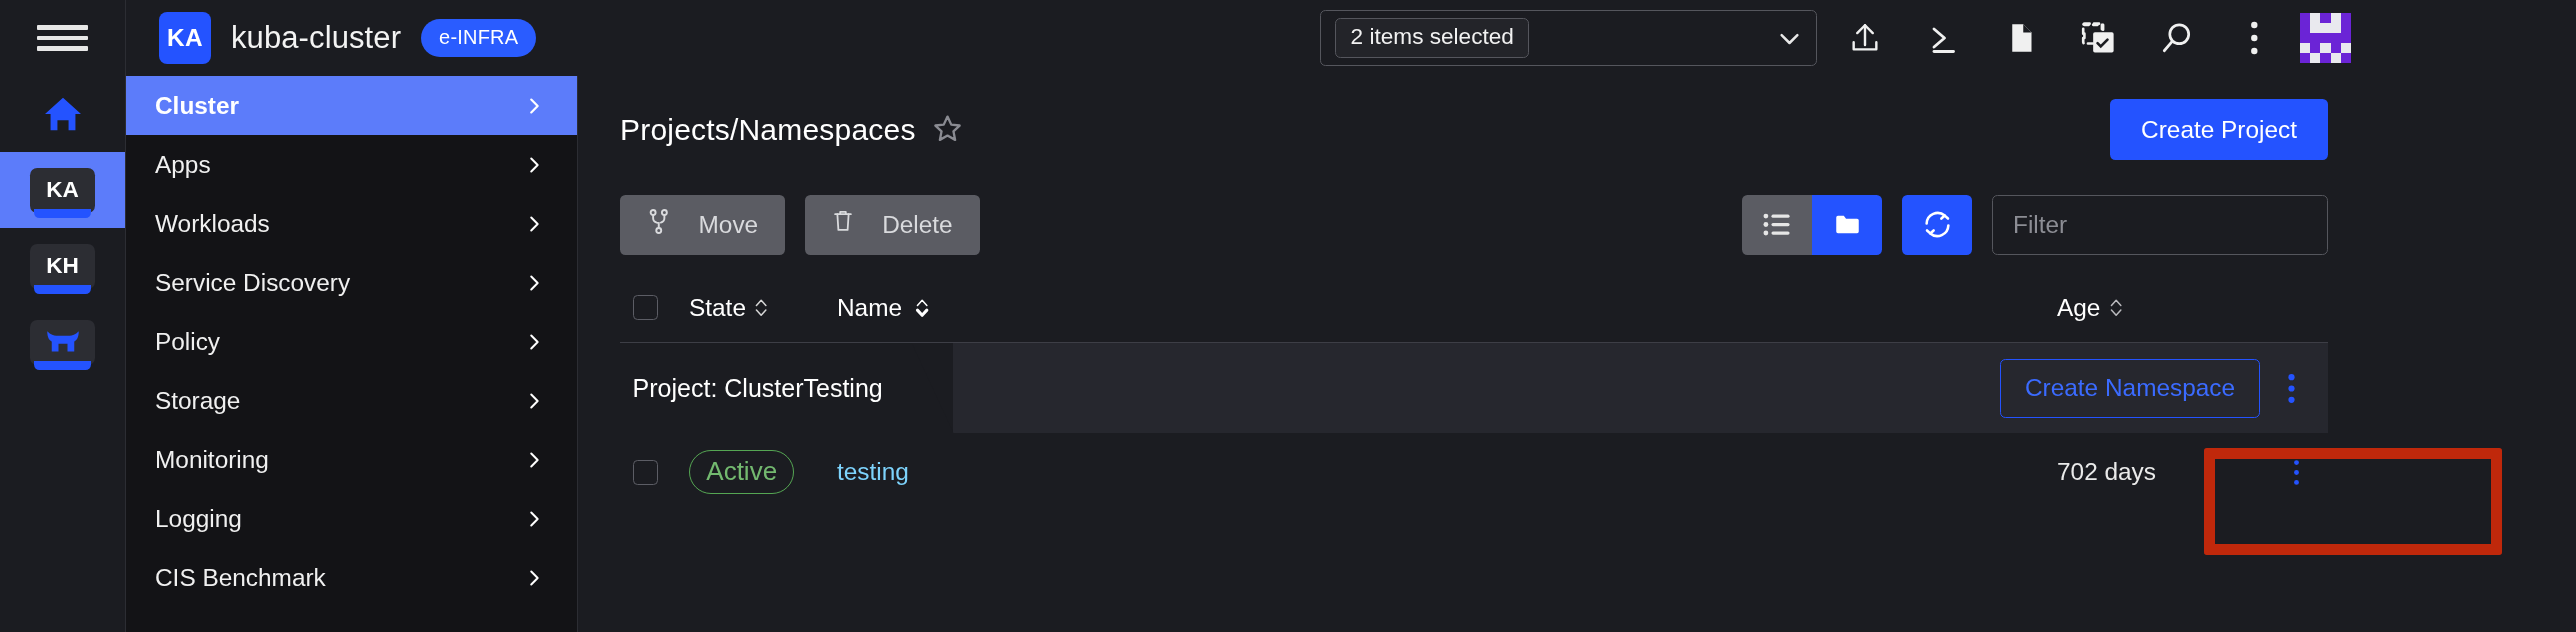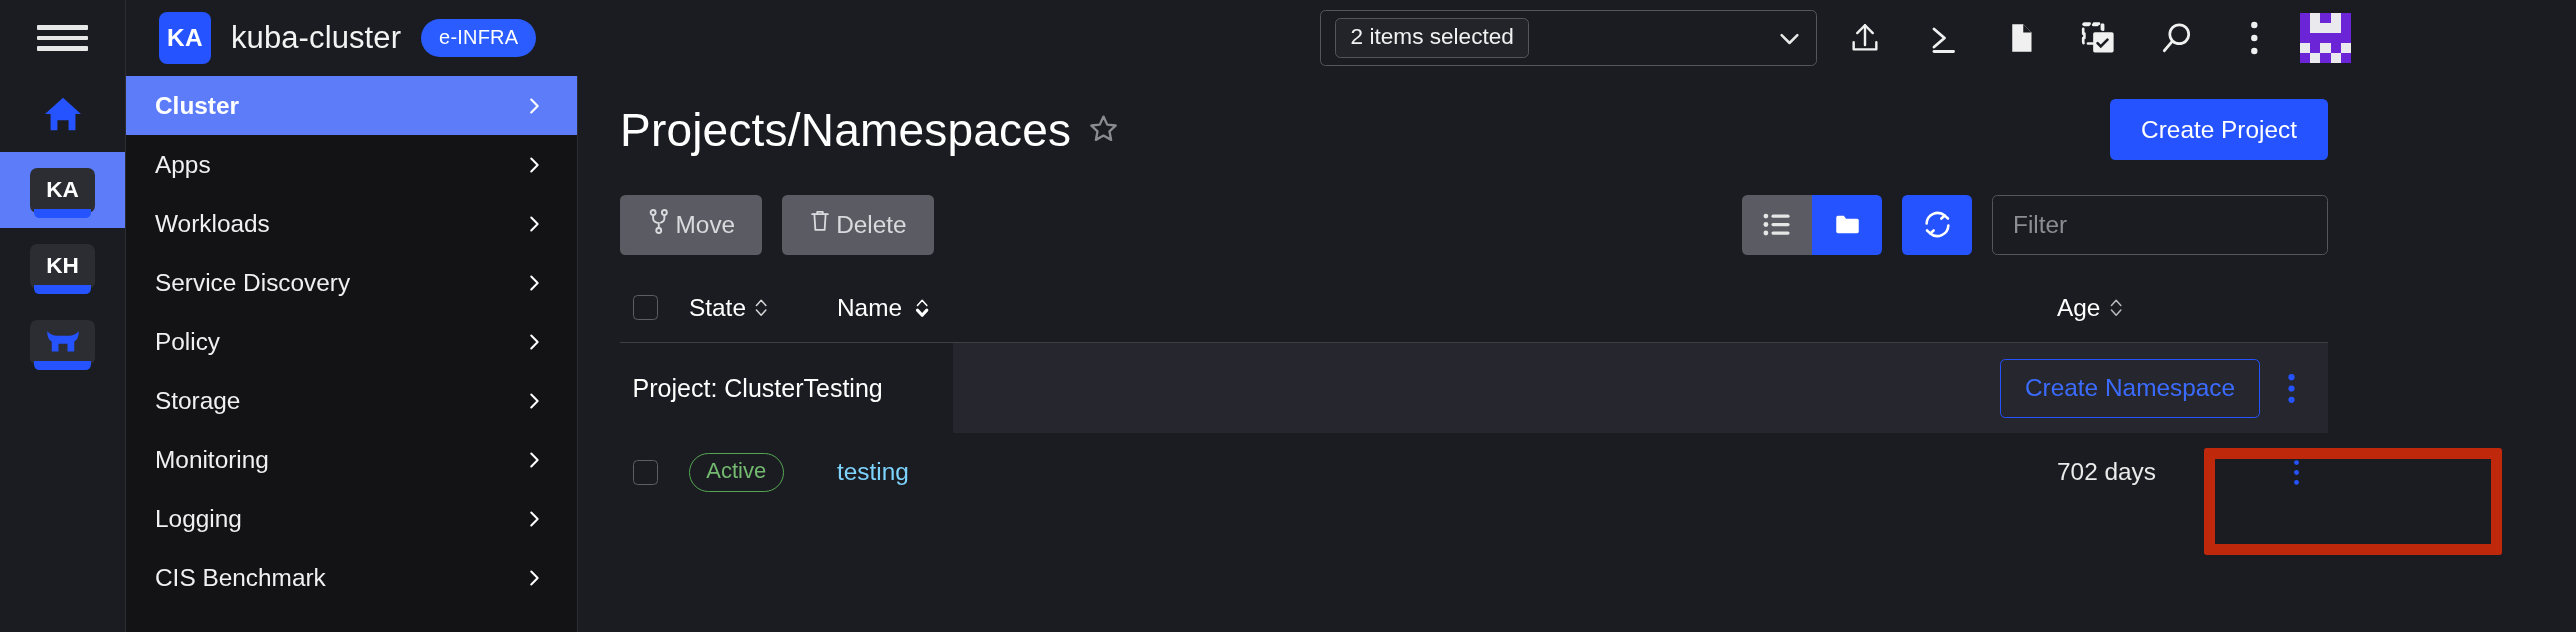--- a/index.html
+++ b/index.html
@@ -89,32 +89,32 @@
     height: 59px; display: flex; align-items: center; padding: 0 32px 0 29px;
     font-size: 24.4px; color: #f0f0f0;
   }
   .nav-item.active { background: #5c7cfa; color: #fff; font-weight: 700; }
   .nav-item .chev { margin-left: auto; }
 
   
   .main { flex: 1; background: #1b1c21; padding: 0 40px 0 42px; min-width: 0; position: relative; }
 
   .page-head { display: flex; align-items: center; height: 107px; }
-  .page-title { font-size: 46px; color: #fff; letter-spacing: 0.2px; }
+  .page-title { font-size: 30px; color: #fff; letter-spacing: 0.2px; }
   .star { margin-left: 16.3px; }
   .create-project-btn {
     margin-left: auto; background: #2453ff; color: #fff; border: none; border-radius: 5.4px;
     font-size: 24.4px; padding: 16.3px 31px; font-family: inherit; cursor: pointer;
   }
 
   .actions-row { display: flex; align-items: center; height: 83px; }
   .btn-grey {
     background: #5b5c63; color: #d9dadd; border: none; border-radius: 5.4px;
     height: 60px; padding: 0 27px; font-size: 24.4px; display: inline-flex; align-items: center;
-    gap: 5px; margin-right: 20px; font-family: inherit; cursor: pointer;
+    gap: 28px; margin-right: 20px; font-family: inherit; cursor: pointer;
   }
   .right-controls { margin-left: auto; display: flex; align-items: center; gap: 20px; }
   .toggle-group { display: flex; height: 60px; border-radius: 5.4px; overflow: hidden; }
   .toggle-btn { width: 70px; display: flex; align-items: center; justify-content: center; background: #5b5c63; cursor: pointer; }
   .toggle-btn.active { background: #2453ff; }
   .refresh-btn {
     width: 70px; height: 60px; background: #2453ff; border-radius: 5.4px;
     display: flex; align-items: center; justify-content: center; cursor: pointer;
   }
   .filter-input {
@@ -161,21 +161,21 @@
   .highlight-box {
     position: absolute; border: 11.7px solid #c0280b; border-radius: 2.7px; pointer-events: none;
   }
 
   .data-row {
     height: 78px; display: flex; align-items: center; background: #1b1c21;
     font-size: 24.4px; color: #e9e9e9;
   }
   .state-badge {
     border: 0.9px solid #55a653; color: #73b96f; border-radius: 902px;
-    font-size: 22px; padding: 4.5px 16.3px 6.3px; background: transparent;
+    font-size: 26px; padding: 4.5px 16.3px 6.3px; background: transparent;
   }
   .name-link { color: #7dd3fc; font-size: 24.4px; text-decoration: none; cursor: pointer; }
   .age-val { color: #eaeaea; }
 </style>
 </head>
 <body>
 
 <div id="app">
 
   <div class="topbar">

